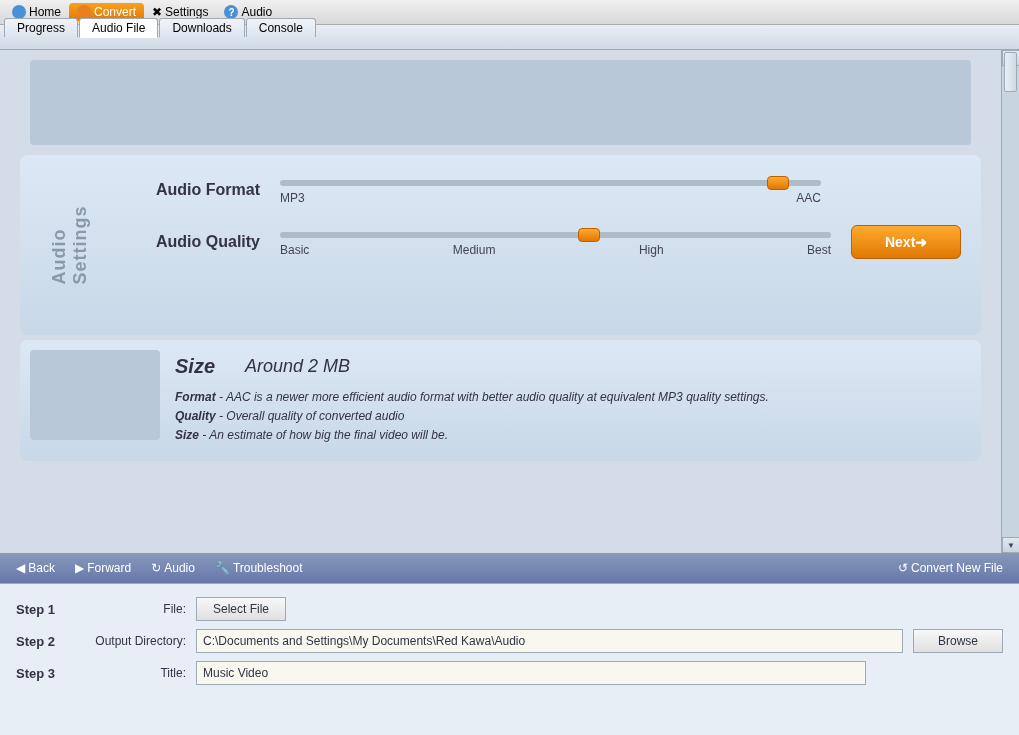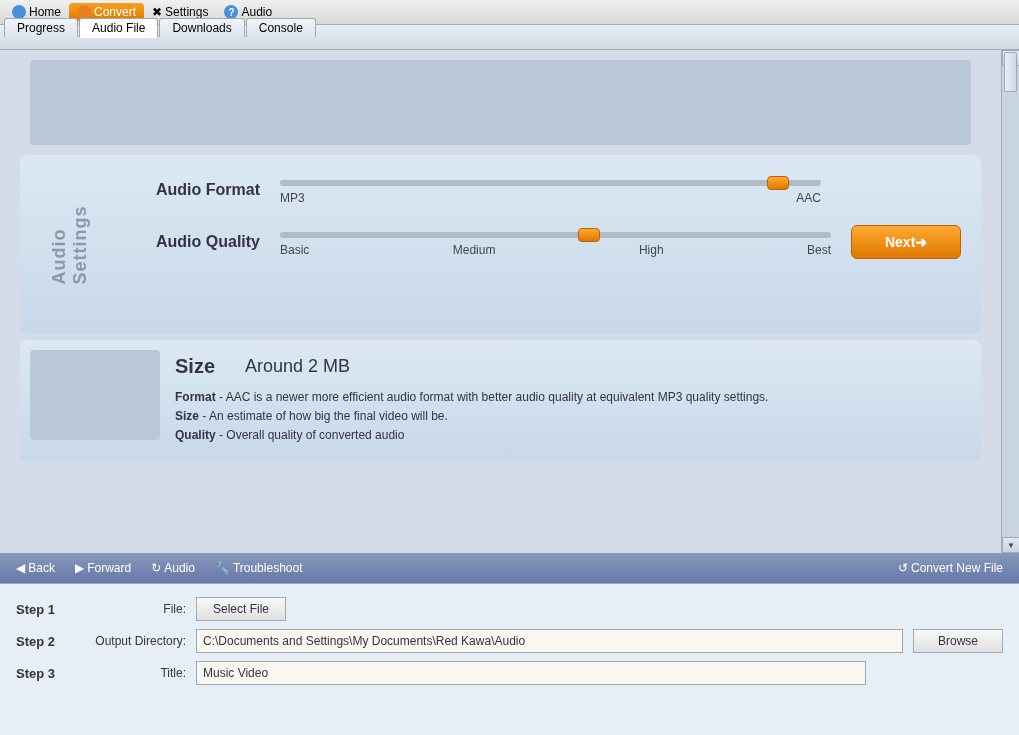--- a/index.html
+++ b/index.html
@@ -164,20 +164,21 @@
       justify-content: center;
     }
 
     
     .info-panel {
       margin: 5px 20px;
       background: linear-gradient(to bottom, #dce8f5, #c8d8e8);
       border-radius: 8px;
       padding: 15px 20px 15px 155px;
       position: relative;
+      font-style: italic;
     }
     .info-left {
       position: absolute;
       left: 10px;
       top: 10px;
       width: 130px;
       height: 90px;
       background: #b8c8d8;
       border-radius: 4px;
     }
@@ -384,22 +385,22 @@
     </div>
 
     <div class="info-panel">
       <div class="info-left"></div>
       <div class="info-size-row">
         <span class="info-size-label">Size</span>
         <span class="info-size-value">Around 2 MB</span>
       </div>
       <div class="info-text">
         <p><strong>Format</strong><span id="format-text-rest"> - AAC is a newer more efficient audio format with better audio quality at equivalent MP3 quality settings.</span></p>
+        <p><strong>Quality</strong><span id="quality-text-rest"> - Overall quality of converted audio</span></p>
         <p><strong>Size</strong><span id="size-text-rest"> - An estimate of how big the final video will be.</span></p>
-        <p><strong>Quality</strong><span id="quality-text-rest"> - Overall quality of converted audio</span></p>
       </div>
     </div>
 
   </div>
 
   <div class="scrollbar" style="position: absolute; right: 0; top: 0; height: 100%;">
     <div class="scrollbar-arrow top">▲</div>
     <div class="scrollbar-thumb"></div>
     <div class="scrollbar-arrow bottom">▼</div>
   </div>

